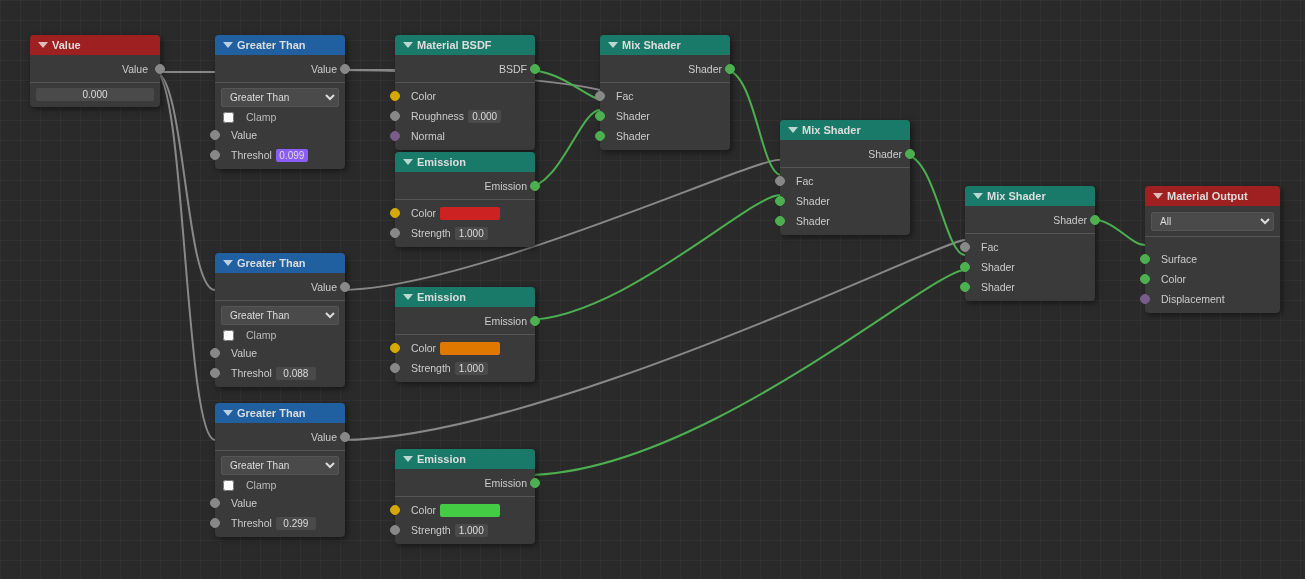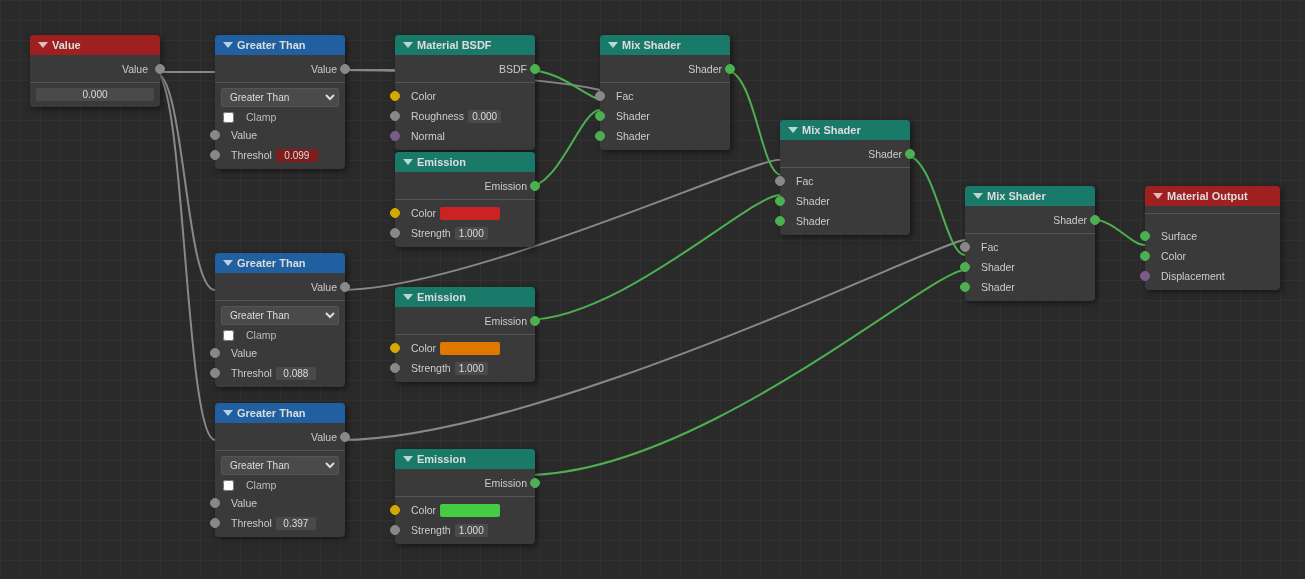--- a/index.html
+++ b/index.html
@@ -225,21 +225,21 @@
       <input type="checkbox" style="width: 11px; height: 11px;">
       <span>Clamp</span>
     </div>
     <div class="node-row" style="position:relative;">
       <span class="socket gray" style="position:absolute;left:-5px;top:5px;"></span>
       <span class="socket-label" style="margin-left:8px;">Value</span>
     </div>
     <div class="node-row" style="position:relative;">
       <span class="socket gray" style="position:absolute;left:-5px;top:5px;"></span>
       <span class="socket-label" style="margin-left:8px;">Threshol</span>
-      <span class="number-field" style="margin-left:4px;width:42px;background:#7f1d1d;display:inline-block;text-align:center;border-radius:2px;padding:1px 2px;">0.099</span>
+      <span class="number-field" style="margin-left:4px;width:32px;background:#8b5cf6;display:inline-block;text-align:center;border-radius:2px;padding:1px 2px;">0.099</span>
     </div>
   </div>
 </div>
 
 <div class="node" style="left:215px;top:253px;width:130px;">
   <div class="node-header header-blue">
     <span class="triangle"></span>
     <span>Greater Than</span>
   </div>
   <div class="node-body">
@@ -289,21 +289,21 @@
       <input type="checkbox" style="width: 11px; height: 11px;">
       <span>Clamp</span>
     </div>
     <div class="node-row" style="position:relative;">
       <span class="socket gray" style="position:absolute;left:-5px;top:5px;"></span>
       <span class="socket-label" style="margin-left:8px;">Value</span>
     </div>
     <div class="node-row" style="position:relative;">
       <span class="socket gray" style="position:absolute;left:-5px;top:5px;"></span>
       <span class="socket-label" style="margin-left:8px;">Threshol</span>
-      <span class="number-field" style="margin-left:4px;width:40px;background:#4a4a4a;display:inline-block;text-align:center;border-radius:2px;padding:1px 2px;">0.397</span>
+      <span class="number-field" style="margin-left:4px;width:40px;background:#4a4a4a;display:inline-block;text-align:center;border-radius:2px;padding:1px 2px;">0.299</span>
     </div>
   </div>
 </div>
 
 <div class="node" style="left:395px;top:35px;width:140px;">
   <div class="node-header header-teal">
     <span class="triangle"></span>
     <span>Material BSDF</span>
   </div>
   <div class="node-body">
@@ -477,20 +477,25 @@
     </div>
   </div>
 </div>
 
 <div class="node" style="left:1145px;top:186px;width:135px;">
   <div class="node-header header-red">
     <span class="triangle"></span>
     <span>Material Output</span>
   </div>
   <div class="node-body">
+    <div class="field-row">
+      <select class="select-field">
+        <option>All</option>
+      </select>
+    </div>
     <div class="divider"></div>
     <div class="node-row" style="position:relative;margin-top:12px;">
       <span class="socket green" style="position:absolute;left:-5px;top:5px;"></span>
       <span class="socket-label" style="margin-left:8px;">Surface</span>
     </div>
     <div class="node-row" style="position:relative;">
       <span class="socket green" style="position:absolute;left:-5px;top:5px;"></span>
       <span class="socket-label" style="margin-left:8px;">Color</span>
     </div>
     <div class="node-row" style="position:relative;">

